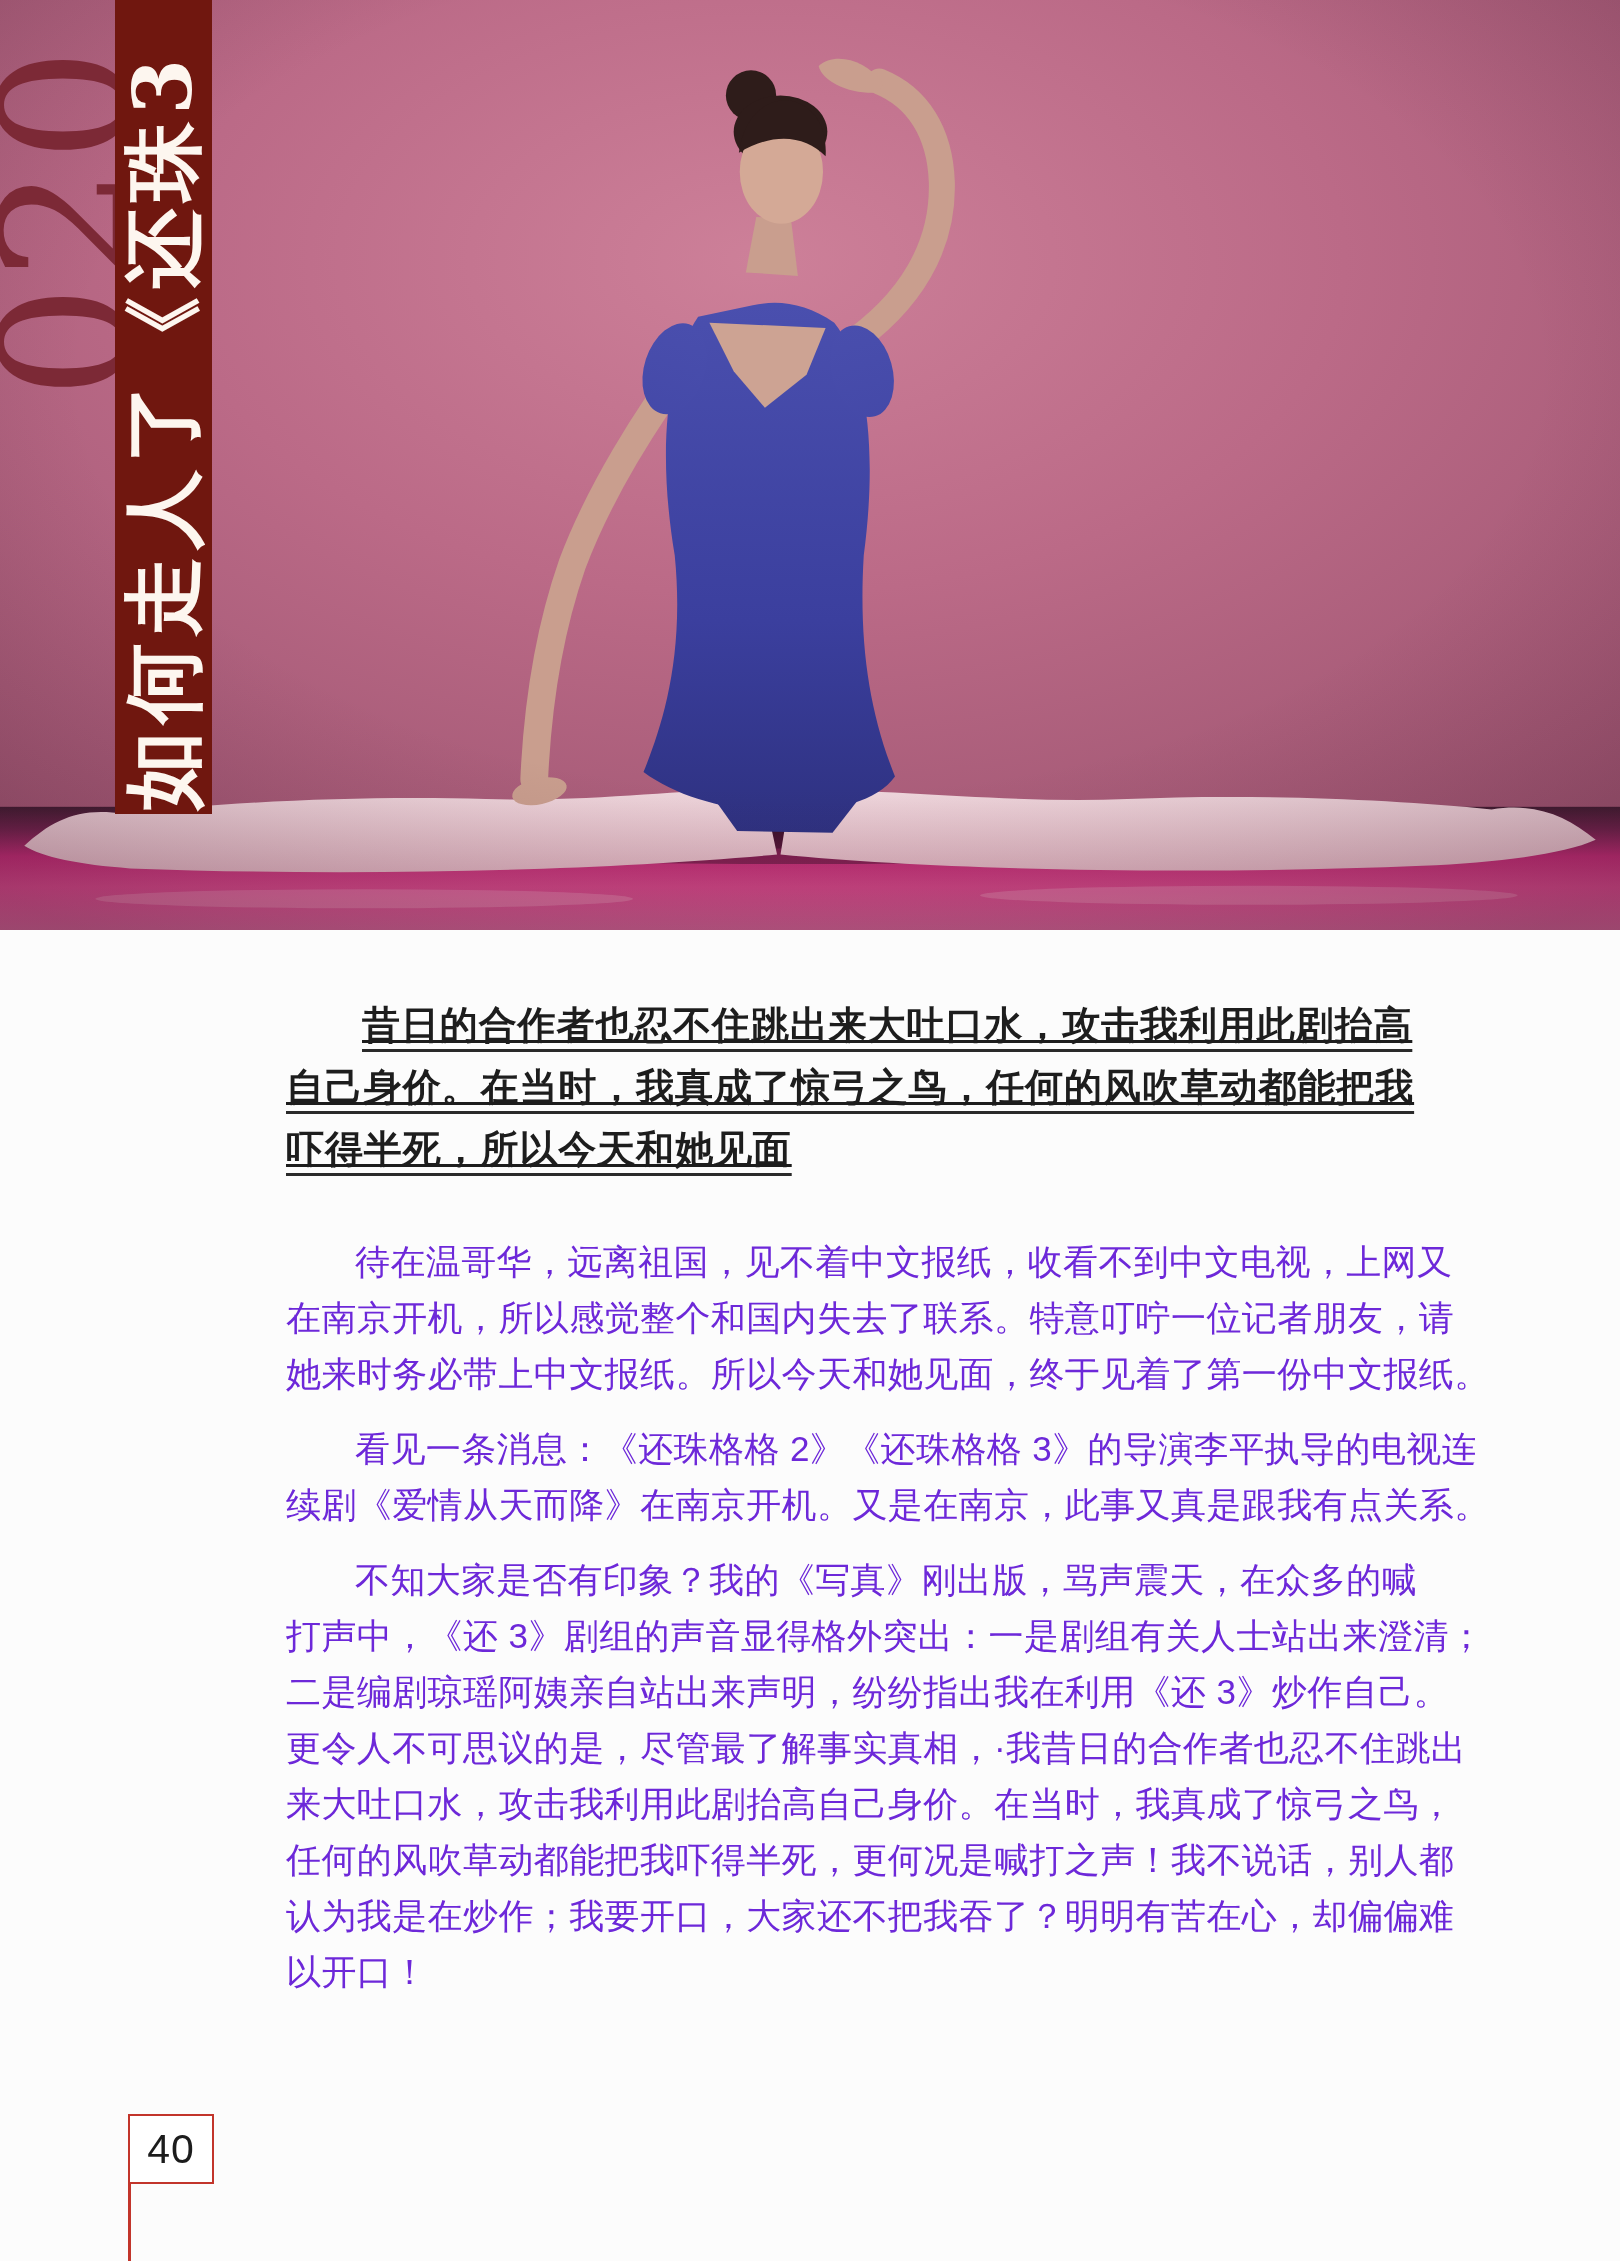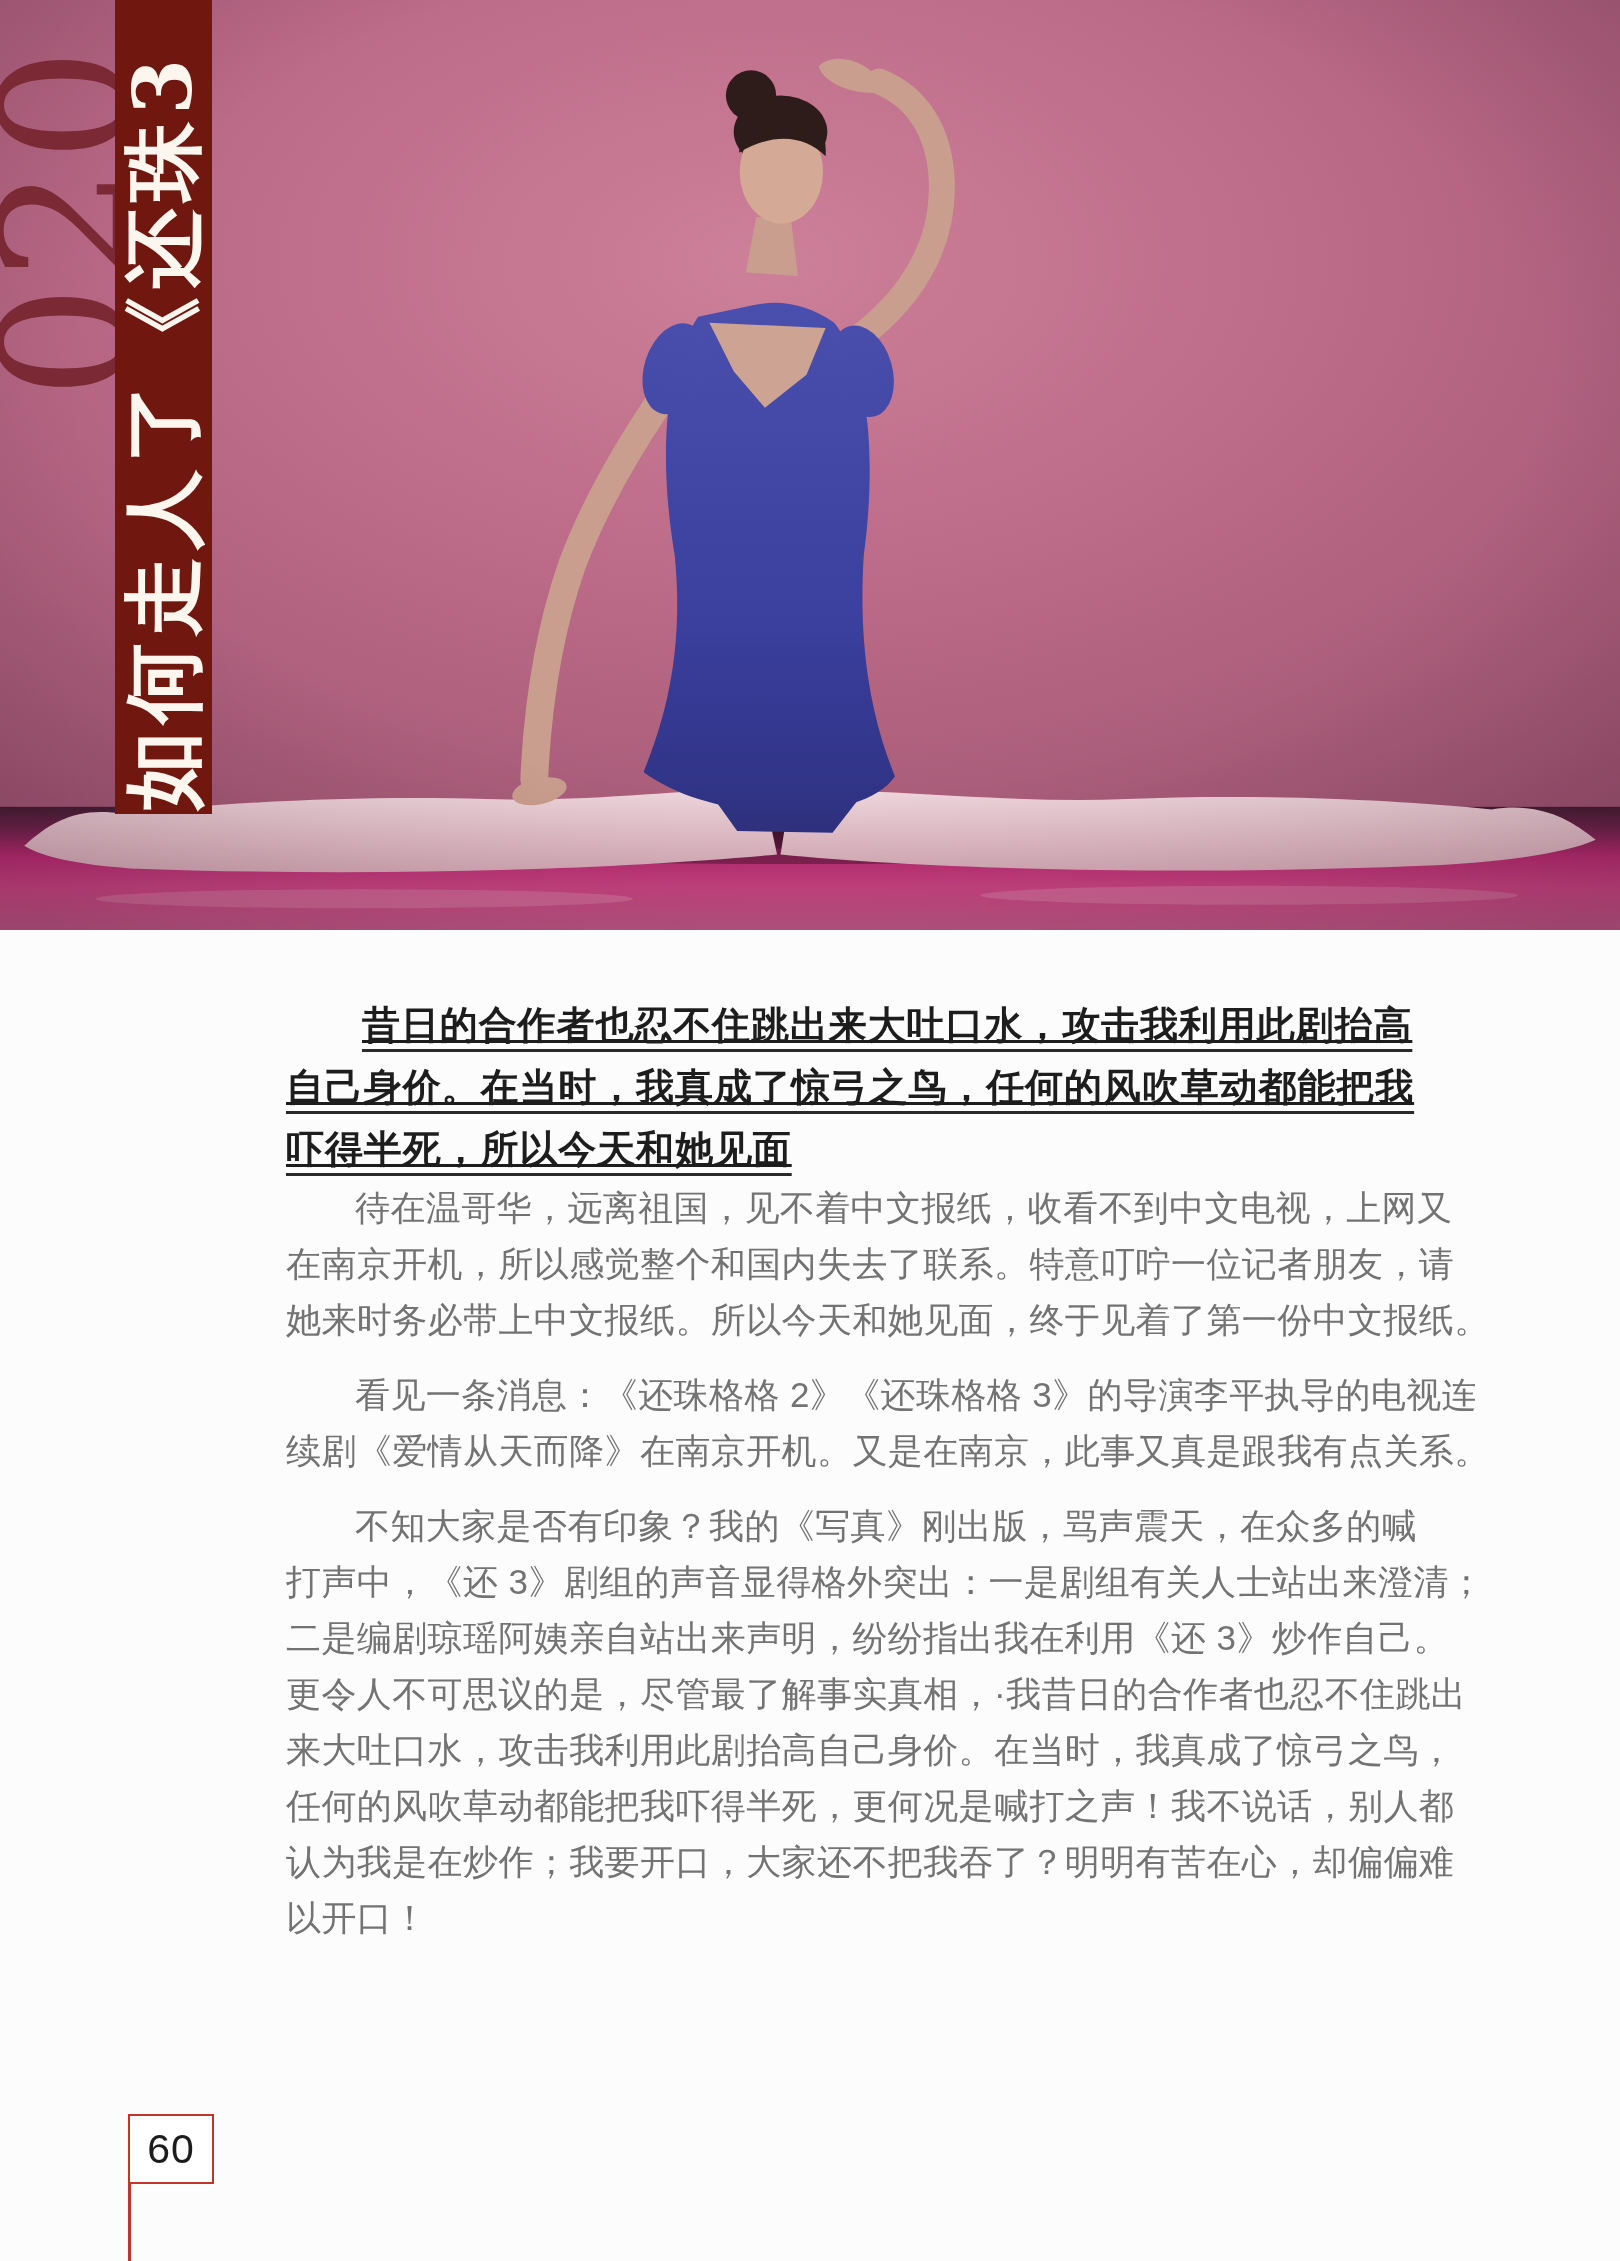--- a/index.html
+++ b/index.html
@@ -45,21 +45,21 @@
   }
   .heading{font-size:38px;font-weight:700;letter-spacing:0.9px;}
   .heading .hline{line-height:62px;height:62px;white-space:nowrap;text-decoration:underline;}
   .heading .hline span{
     text-decoration:underline;
     text-decoration-thickness:2.6px;
     text-underline-offset:11.3px;
     text-decoration-color:#2a2a2a;
   }
   .heading .indent{padding-left:76px;}
-  .bodytext{font-size:35px;font-weight:400;color:#737373;letter-spacing:0.4px;}
+  .bodytext{margin-top:54px;font-size:35px;font-weight:400;color:#6d28d9;letter-spacing:0.4px;}
   .para{margin-top:19px;}
   .para:first-child{margin-top:0;}
   .bline{line-height:56px;height:56px;white-space:nowrap;}
   .bline.indent{padding-left:69px;}
   
   .folio-box{
     position:absolute;left:128px;top:2114px;width:82px;height:66px;
     border:2.6px solid #c2352b;background:#fff;
     display:flex;align-items:center;justify-content:center;
     font-size:41px;color:#1c1c1c;letter-spacing:0.9px;
@@ -181,18 +181,18 @@
         <div class="bline">更令人不可思议的是，尽管最了解事实真相，·我昔日的合作者也忍不住跳出</div>
         <div class="bline">来大吐口水，攻击我利用此剧抬高自己身价。在当时，我真成了惊弓之鸟，</div>
         <div class="bline">任何的风吹草动都能把我吓得半死，更何况是喊打之声！我不说话，别人都</div>
         <div class="bline">认为我是在炒作；我要开口，大家还不把我吞了？明明有苦在心，却偏偏难</div>
         <div class="bline">以开口！</div>
       </div>
     </div>
   </div>
 
   <div class="folio-box">
-    <span>60</span>
+    <span>40</span>
   </div>
   <div class="folio-rule"></div>
 
 </div>
 
 
 </body></html>

